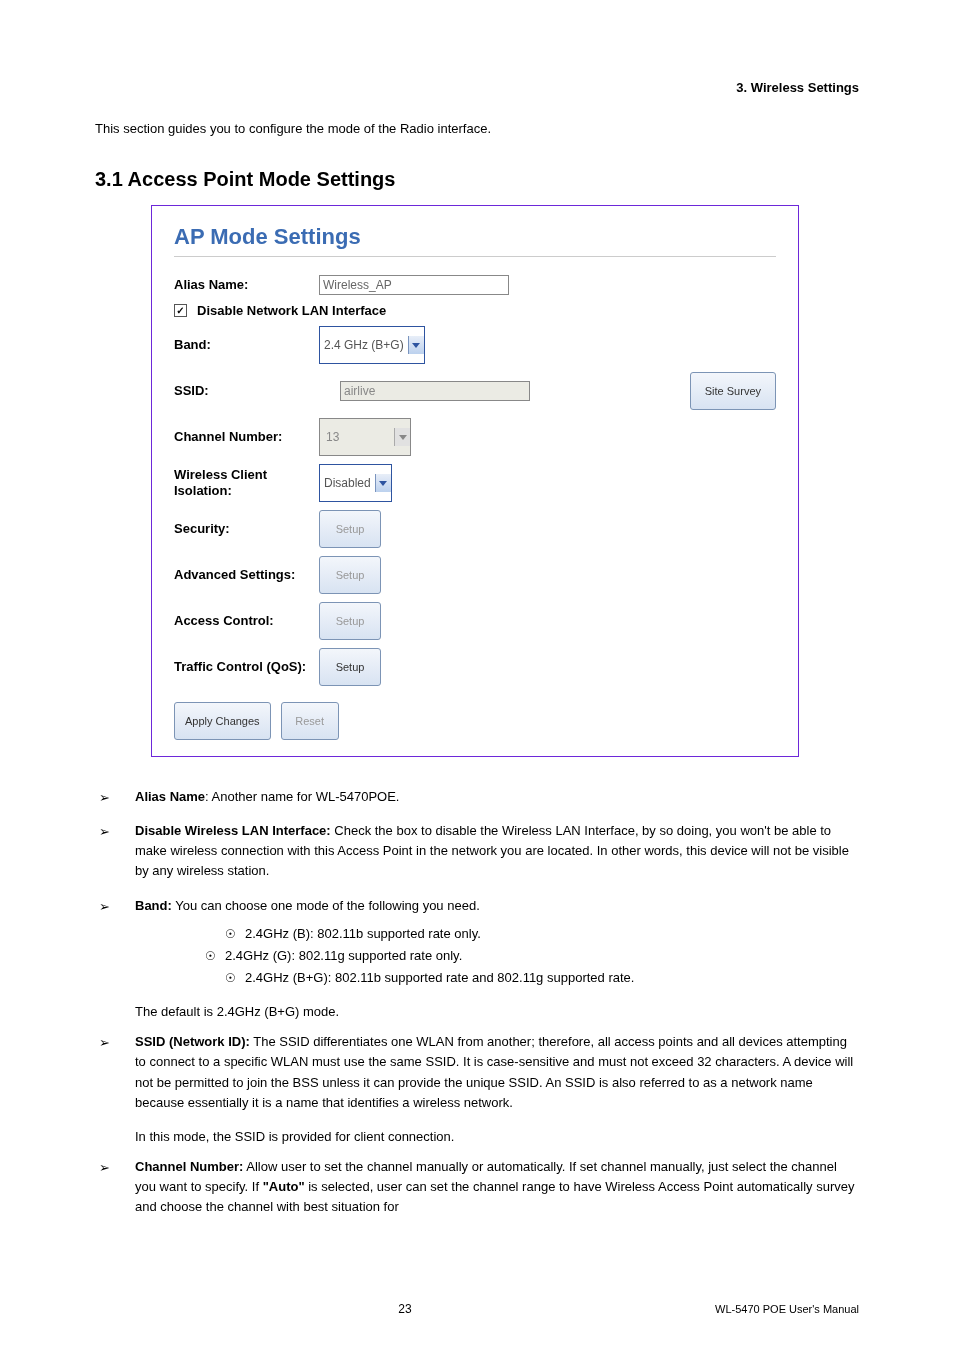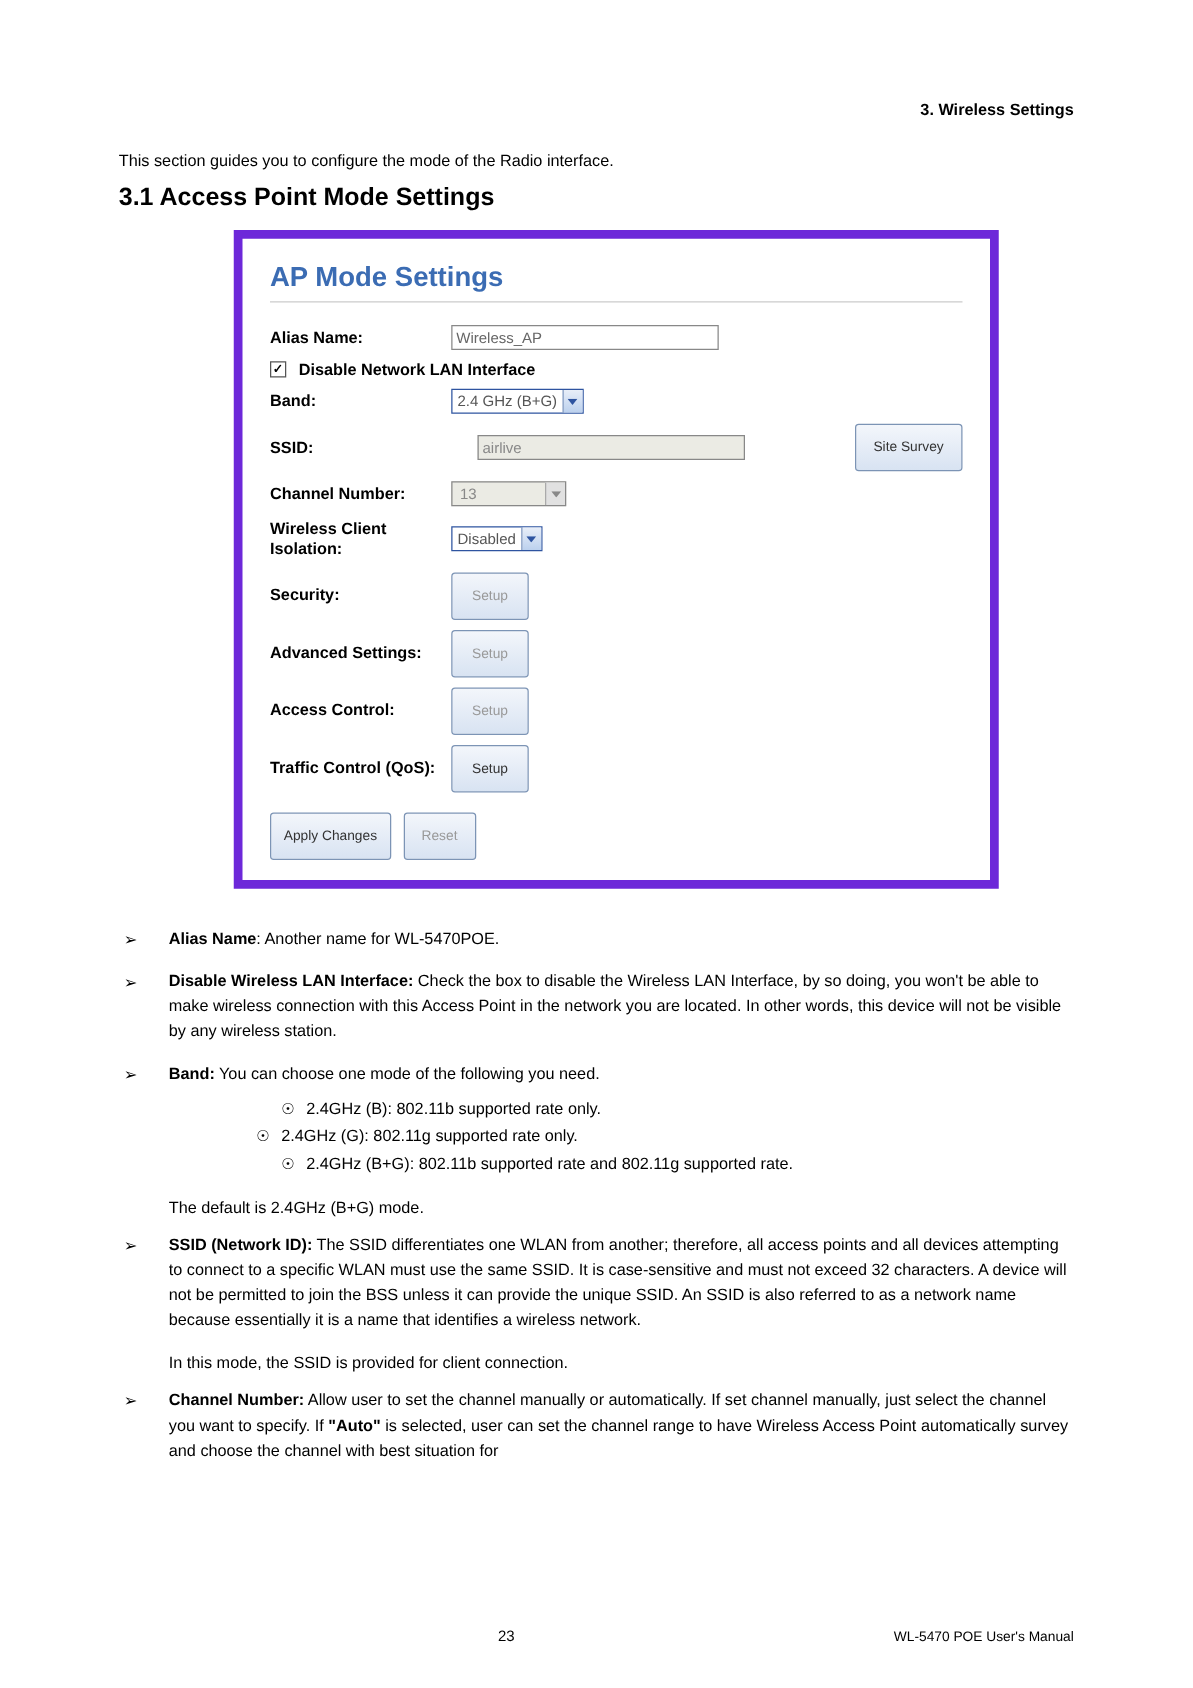--- a/index.html
+++ b/index.html
@@ -17,30 +17,30 @@
     border-radius: 14px;
   }
   .header-right {
     text-align: right;
     font-weight: bold;
     font-size: 13px;
     margin-bottom: 26px;
   }
   .intro {
     font-size: 13px;
-    margin-bottom: 11px;
+    margin-bottom: 32px;
   }
   .section-title {
     font-size: 20px;
     font-weight: bold;
     margin-bottom: 14px;
   }
   .panel {
-    border: 7px solid #6d28d9;
-    margin: 0 60px 30px 92px;
+    border: 1px solid #6d28d9;
+    margin: 0 60px 30px 56px;
     padding: 18px 22px 16px 22px;
   }
   .panel-title {
     color: #3b6cb3;
     font-size: 22px;
     font-weight: bold;
     margin: 0 0 6px 0;
   }
   .panel hr {
     border: none;
@@ -62,30 +62,30 @@
   .form-label.multiline { padding: 2px 0; }
   .text-input {
     font-family: Arial, sans-serif;
     font-size: 12px;
     padding: 2px 3px;
     border: 1px solid #888;
     background: #fff;
     color: #666;
   }
   .text-input.disabled { background: #ebebe4; color: #888; }
-  .text-input.wide { width: 214px; }
+  .text-input.wide { width: 190px; }
   .text-input.short { width: 34px; text-align:left;}
   .select-box {
     display:inline-flex;
     align-items:center;
     border:1px solid #2e54a0;
     background:#fff;
     font-size:12px;
     color:#555;
-    height:20px;
+    height:38px;
     padding-left:4px;
   }
   .select-box.grey { background:#ebebe4; border-color:#888;gap:32px;}
   .select-arrow {
     display:inline-flex;
     align-items:center;
     justify-content:center;
     width:16px;
     height:18px;
     margin-left:4px;

